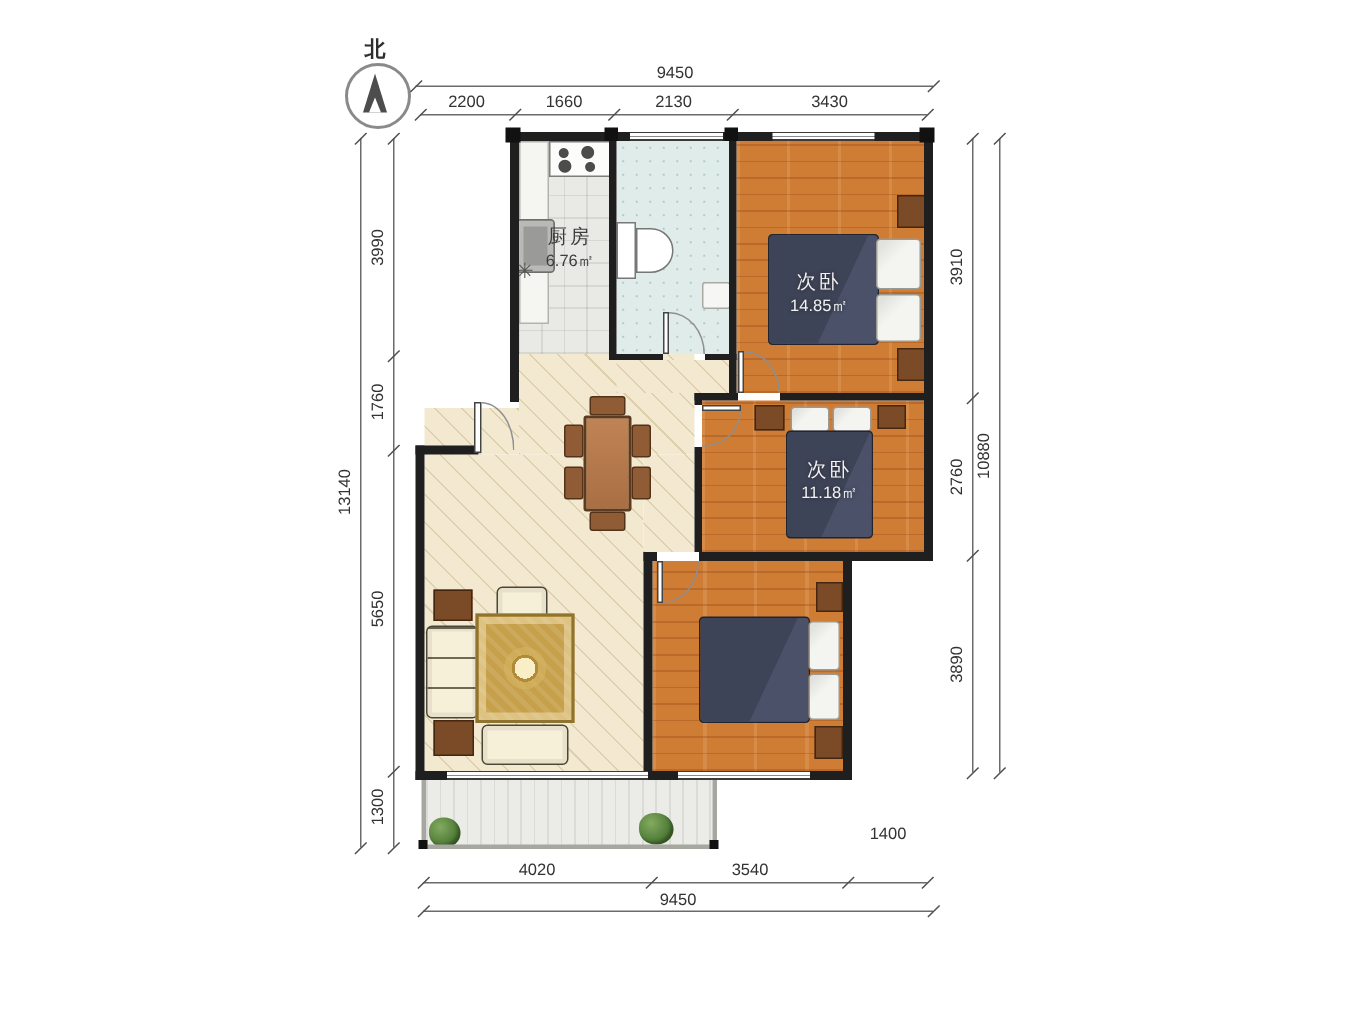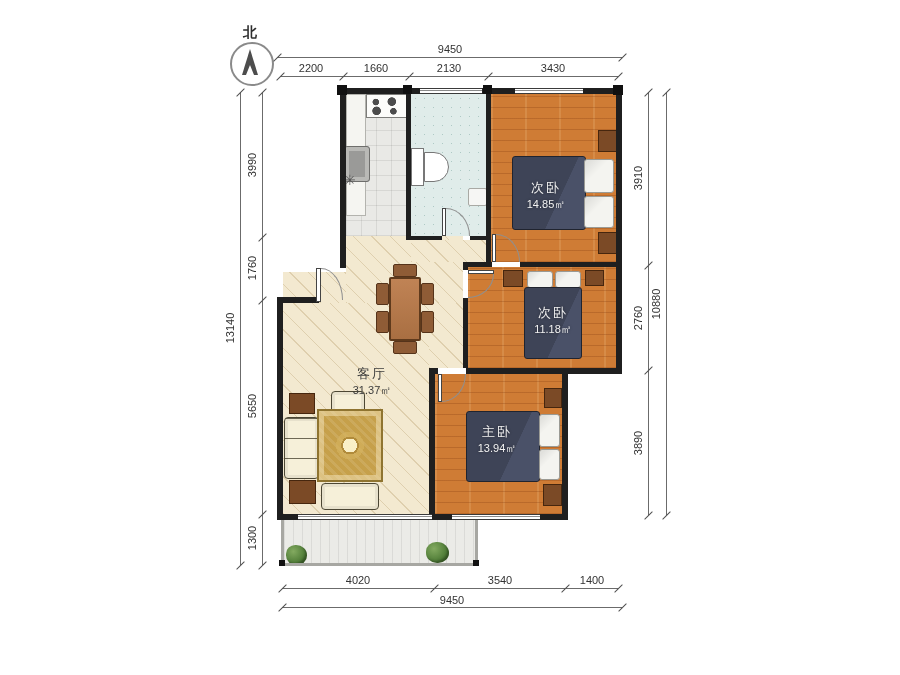--- a/index.html
+++ b/index.html
@@ -172,35 +172,31 @@
   <div class="arc" style="left:321px;top:268px;width:22px;height:32px;border-top-width:1px;border-right-width:1px;border-top-right-radius:100%;"></div>
   <div class="leaf" style="left:442px;top:208px;width:4px;height:28px;"></div>
   <div class="arc" style="left:446px;top:208px;width:24px;height:28px;border-top-width:1px;border-right-width:1px;border-top-right-radius:100%;"></div>
   <div class="leaf" style="left:492px;top:234px;width:4px;height:28px;"></div>
   <div class="arc" style="left:496px;top:234px;width:24px;height:28px;border-top-width:1px;border-right-width:1px;border-top-right-radius:100%;"></div>
   <div class="leaf" style="left:468px;top:270px;width:26px;height:4px;"></div>
   <div class="arc" style="left:468px;top:274px;width:26px;height:24px;border-right-width:1px;border-bottom-width:1px;border-bottom-right-radius:100%;"></div>
   <div class="leaf" style="left:438px;top:374px;width:4px;height:28px;"></div>
   <div class="arc" style="left:442px;top:374px;width:24px;height:28px;border-right-width:1px;border-bottom-width:1px;border-bottom-right-radius:100%;"></div>
 
+  <div class="room-label lab-dark" style="left:330px;top:150px;">
+    <span class="rname">厨房</span>
+    <span class="rarea">6.76㎡</span>
+  </div>
   <div class="room-label lab-light" style="left:496px;top:180px;">
     <span class="rname">次卧</span>
     <span class="rarea">14.85㎡</span>
   </div>
   <div class="room-label lab-light" style="left:503px;top:305px;">
     <span class="rname">次卧</span>
     <span class="rarea">11.18㎡</span>
-  </div>
-  <div class="room-label lab-dark" style="left:322px;top:366px;">
-    <span class="rname">客厅</span>
-    <span class="rarea">31.37㎡</span>
-  </div>
-  <div class="room-label lab-light" style="left:447px;top:424px;">
-    <span class="rname">主卧</span>
-    <span class="rarea">13.94㎡</span>
   </div>
 
 
   <span class="compass-label" style="left:243px;top:24px;">北</span>
   <div class="compass-circle" style="left:230px;top:42px;"></div>
   <div class="abs" style="left:242px;top:49px;width:0;height:0;border-left:8px solid transparent;border-right:8px solid transparent;border-bottom:26px solid #4d4d4d;z-index:41;"></div>
   <div class="abs" style="left:246px;top:65px;width:0;height:0;border-left:4px solid transparent;border-right:4px solid transparent;border-bottom:10px solid #ffffff;z-index:42;"></div>
 
   <div class="dim-line-h" style="left:277px;top:57px;width:345px;"></div>
   <div class="tick" style="left:277px;top:52px;"></div>
@@ -248,20 +244,20 @@
   <div class="tick" style="left:666px;top:510px;"></div>
   <span class="dim-label-v" style="left:650px;top:304px;">10880</span>
 
   <div class="dim-line-h" style="left:282px;top:588px;width:336px;"></div>
   <div class="tick" style="left:282px;top:583px;"></div>
   <div class="tick" style="left:434px;top:583px;"></div>
   <div class="tick" style="left:565px;top:583px;"></div>
   <div class="tick" style="left:618px;top:583px;"></div>
   <span class="dim-label" style="left:358px;top:574px;">4020</span>
   <span class="dim-label" style="left:500px;top:574px;">3540</span>
-  <span class="dim-label" style="left:592px;top:574px;">1400</span>
+  <span class="dim-label" style="left:592px;top:550px;">1400</span>
 
   <div class="dim-line-h" style="left:282px;top:607px;width:340px;"></div>
   <div class="tick" style="left:282px;top:602px;"></div>
   <div class="tick" style="left:622px;top:602px;"></div>
   <span class="dim-label" style="left:452px;top:594px;">9450</span>
 
 </div>
 
 </body></html>

